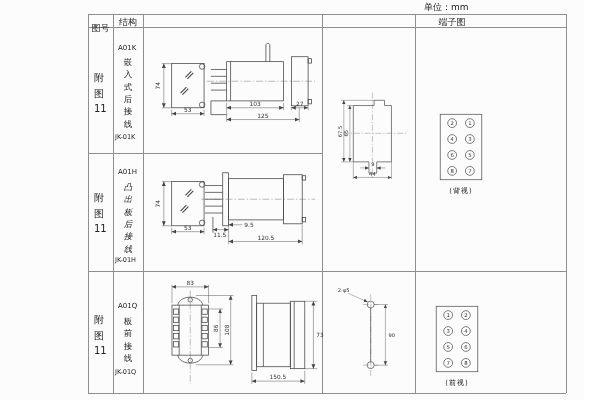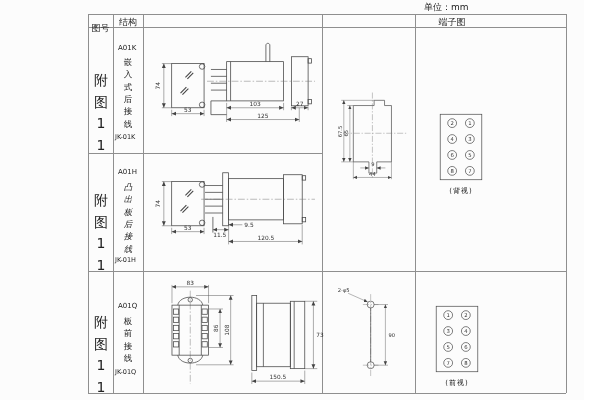--- a/index.html
+++ b/index.html
@@ -2,21 +2,21 @@
 <html><head>
 <meta charset="utf-8">
 <style>
   html,body{margin:0;padding:0;background:#fff;}
   .canvas{position:relative;width:584px;height:400px;background:#fcfcfc;overflow:hidden;
           font-family:"DejaVu Sans","Liberation Sans",sans-serif;color:#333;}
   .hl{position:absolute;height:1px;background:#8f8f8f;}
   .vl{position:absolute;width:1px;background:#8f8f8f;}
   .hd{position:absolute;font-size:9px;color:#222;white-space:nowrap;text-align:center;}
   .unit{position:absolute;font-size:9px;color:#222;white-space:nowrap;}
-  .fig-label{position:absolute;width:14px;font-size:14px;line-height:1.55;text-align:center;word-break:break-all;color:#222;}
+  .fig-label{position:absolute;width:14px;font-size:10px;line-height:1.55;text-align:left;word-break:break-all;color:#222;}
   .vtext{position:absolute;width:12px;font-size:8.5px;line-height:1.45;text-align:center;word-break:break-all;color:#222;}
   .model{position:absolute;font-size:7px;color:#222;white-space:nowrap;}
   .code{position:absolute;font-size:6.5px;color:#222;white-space:nowrap;}
   .term-label{position:absolute;font-size:7px;color:#222;text-align:center;letter-spacing:1px;white-space:nowrap;}
   svg{position:absolute;overflow:visible;}
   .ln{stroke:#4a4a4a;stroke-width:.8;fill:none;}
   .thin{stroke:#555;stroke-width:.5;fill:none;}
   .cl{stroke:#777;stroke-width:.5;fill:none;stroke-dasharray:7 2 1.5 2;}
   svg text{fill:#333;font-size:6px;font-family:"DejaVu Sans","Liberation Sans",sans-serif;}
 </style>

